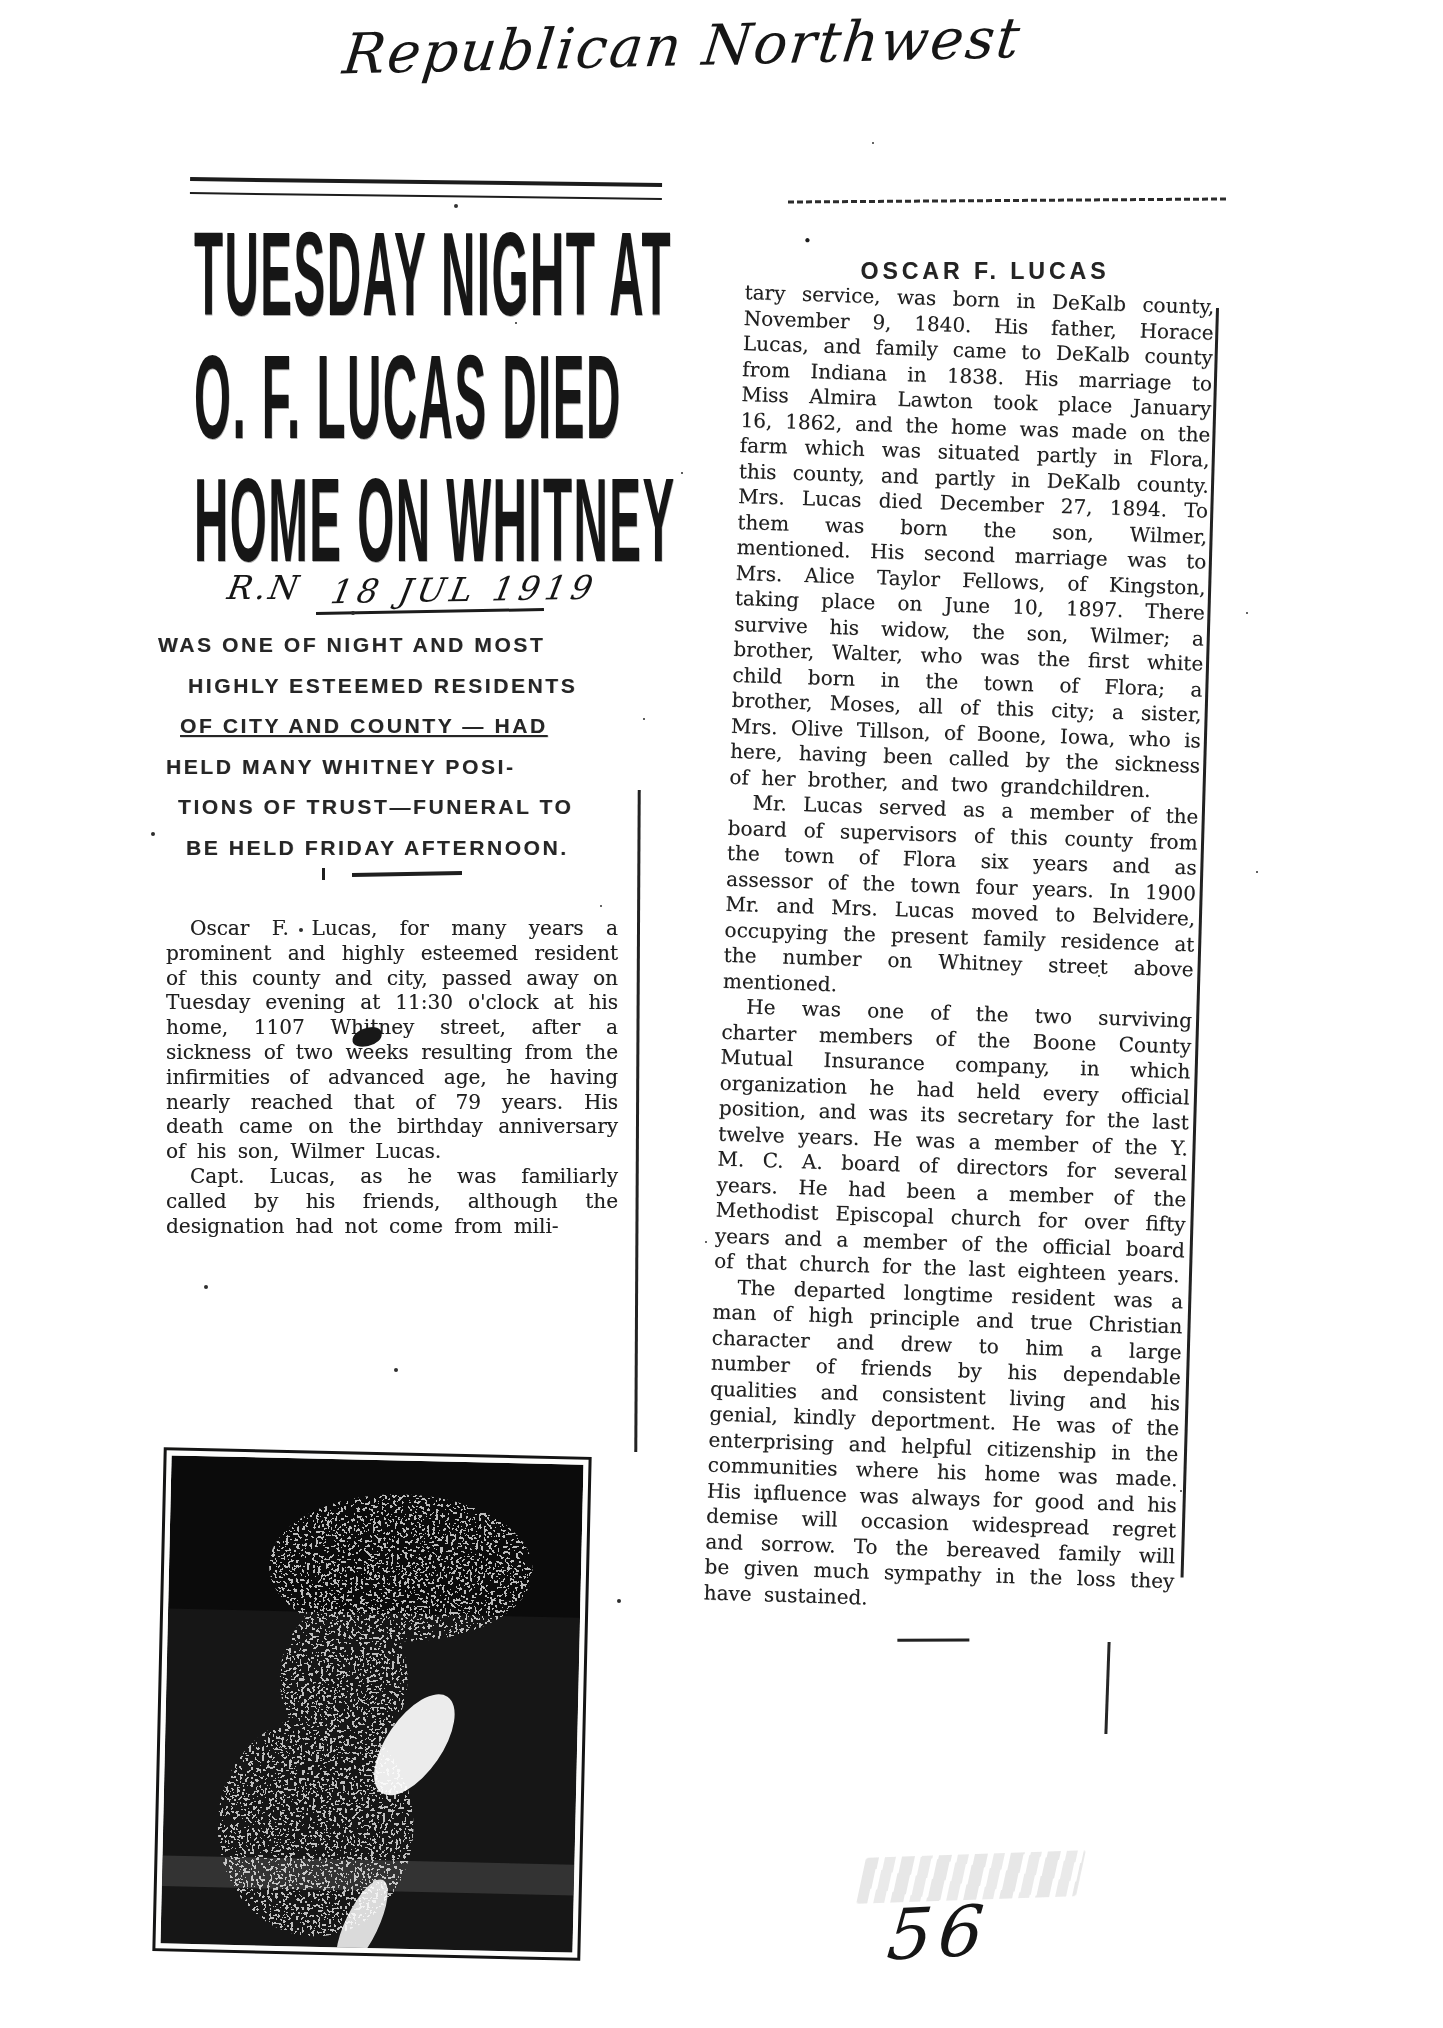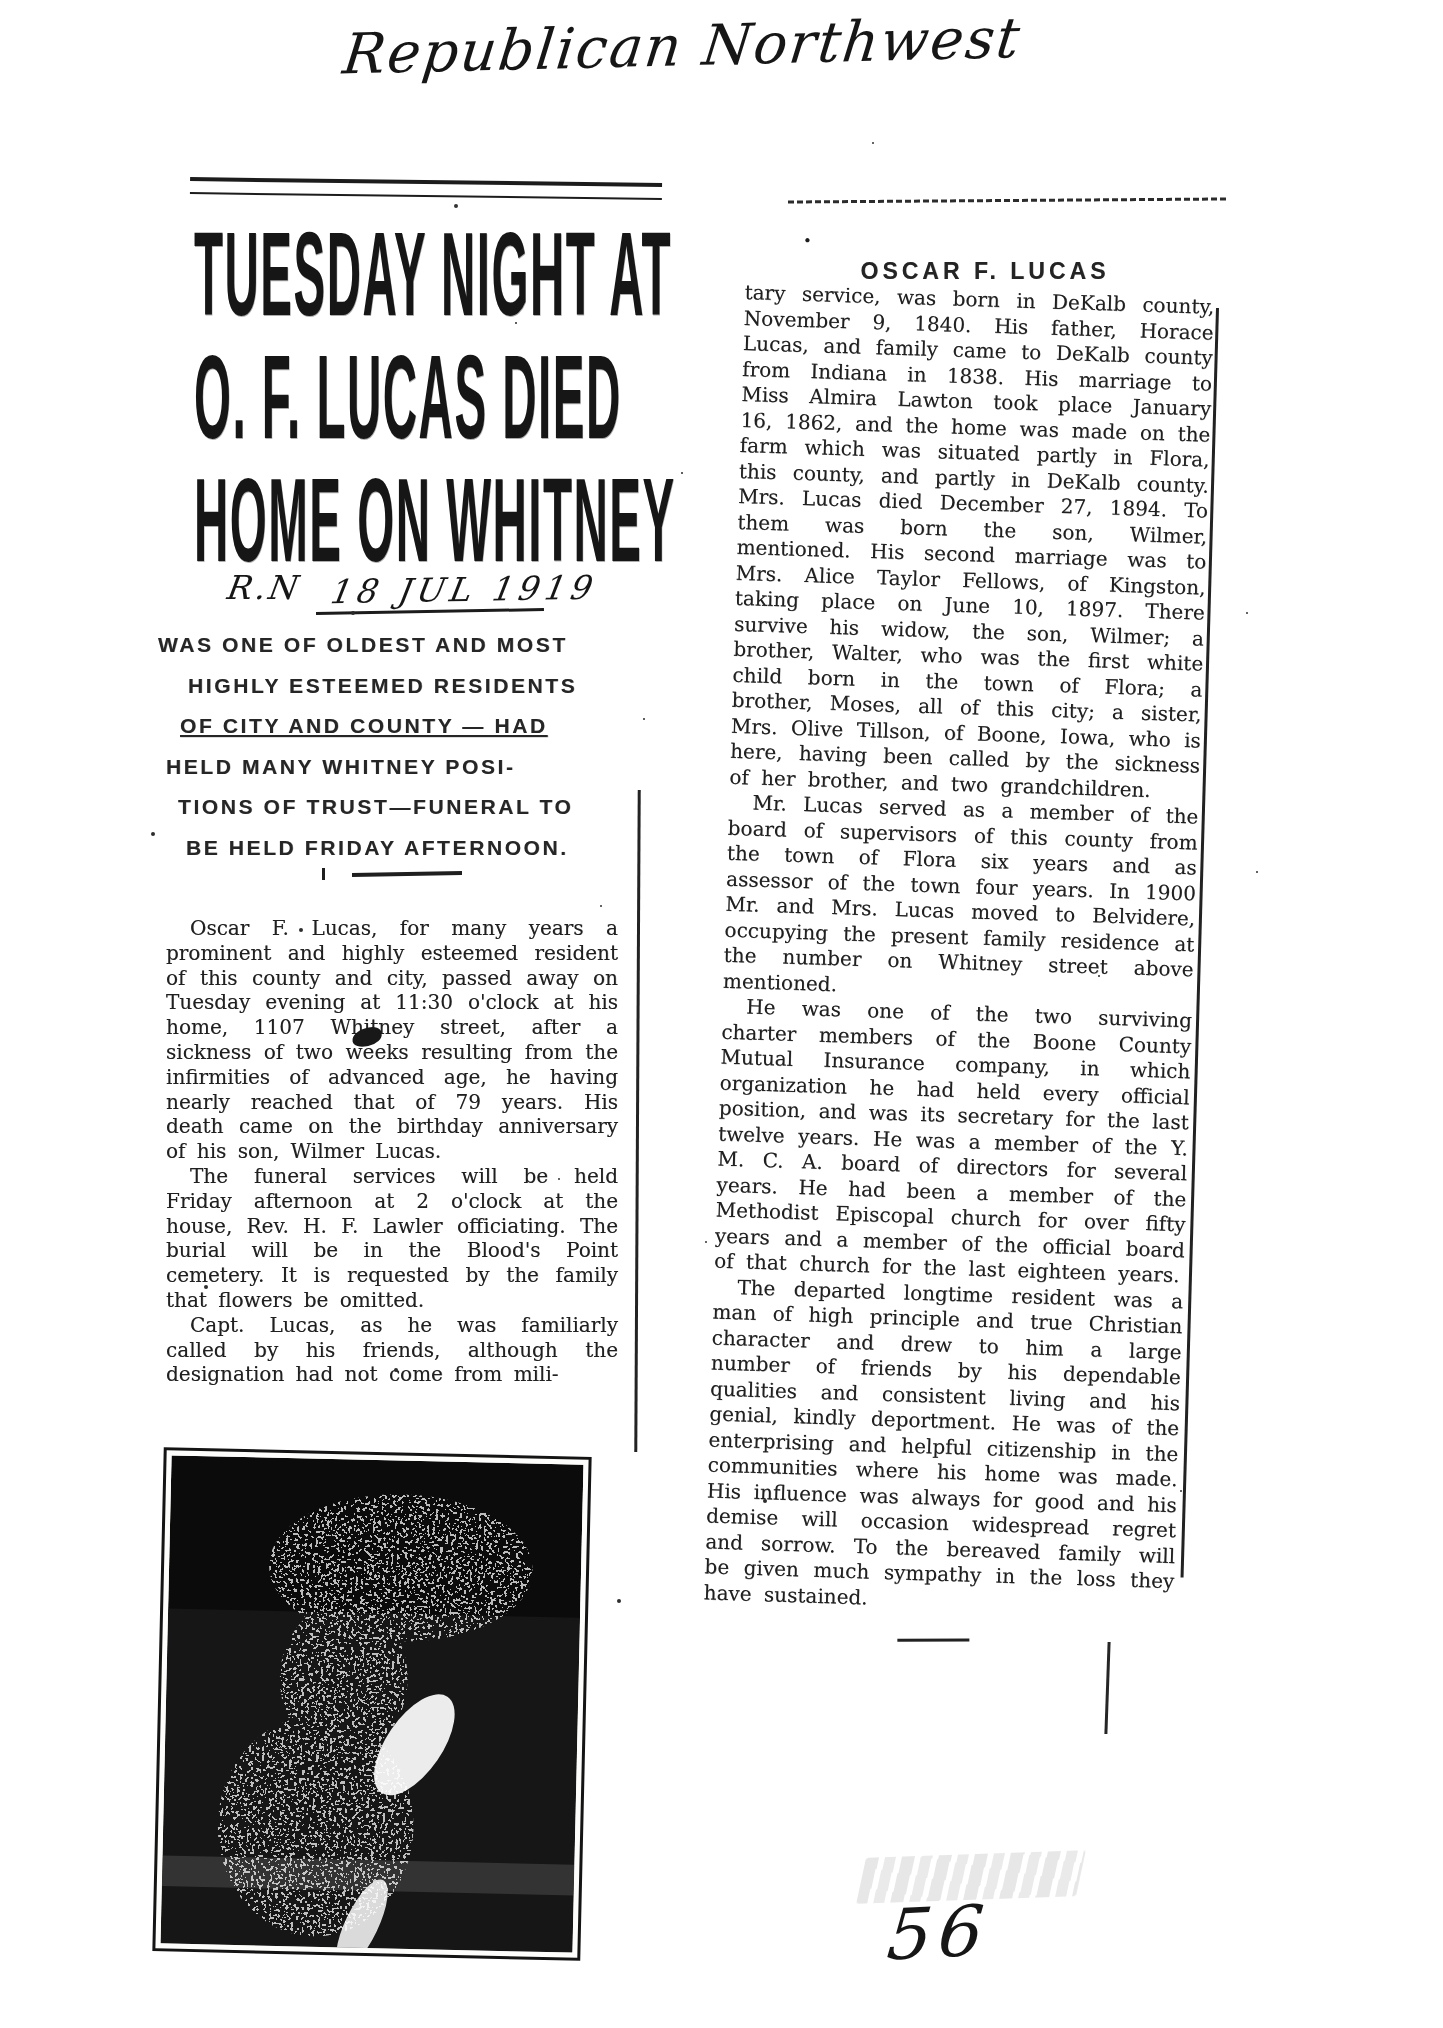--- a/index.html
+++ b/index.html
@@ -140,33 +140,32 @@
     <span class="hl-line"><span class="hl-text">HOME ON WHITNEY</span></span>
   </div>
 
   <div class="abs hw-date">
     <span class="hw-rn handwritten">R.N</span>
     <span class="abs date-underline"></span>
     <span class="abs hw-datetext handwritten">18 JUL 1919</span>
   </div>
 
   <div class="abs subhead">
-    <span class="sh-line">WAS ONE OF OLDEST AND MOST</span>
+    <span class="sh-line">WAS ONE OF NIGHT AND MOST</span>
     <span class="sh-line">HIGHLY ESTEEMED RESIDENTS</span>
     <span class="sh-line">OF CITY AND COUNTY — HAD</span>
     <span class="sh-line">HELD MANY WHITNEY POSI-</span>
     <span class="sh-line">TIONS OF TRUST—FUNERAL TO</span>
     <span class="sh-line">BE HELD FRIDAY AFTERNOON.</span>
   </div>
   <div class="abs sh-dash-tick"></div>
   <div class="abs sh-dash"></div>
 
   <div class="abs left-body">
     <p>Oscar F. Lucas, for many years a prominent and highly esteemed resident of this county and city, passed away on Tuesday evening at 11:30 o'clock at his home, 1107 Whitney street, after a sickness of two weeks resulting from the infirmities of advanced age, he having nearly reached that of 79 years. His death came on the birthday anniversary of his son, Wilmer Lucas.</p>
-    <p>The funeral services will be held Friday afternoon at 2 o'clock at the house, Rev. H. F. Lawler officiating. The burial will be in the Blood's Point cemetery. It is requested by the family that flowers be omitted.</p>
     <p>Capt. Lucas, as he was familiarly called by his friends, although the designation had not come from mili-</p>
   </div>
   <div class="abs ink-blot"></div>
   <div class="abs vrule-left"></div>
 
   <div class="abs photo">
     <svg viewBox="0 0 400 478" preserveAspectRatio="none">
       <defs>
         <filter id="grainSparse" x="0" y="0" width="100%" height="100%">
           <feTurbulence type="fractalNoise" baseFrequency="0.55" numOctaves="2" seed="11" result="t"></feTurbulence>

